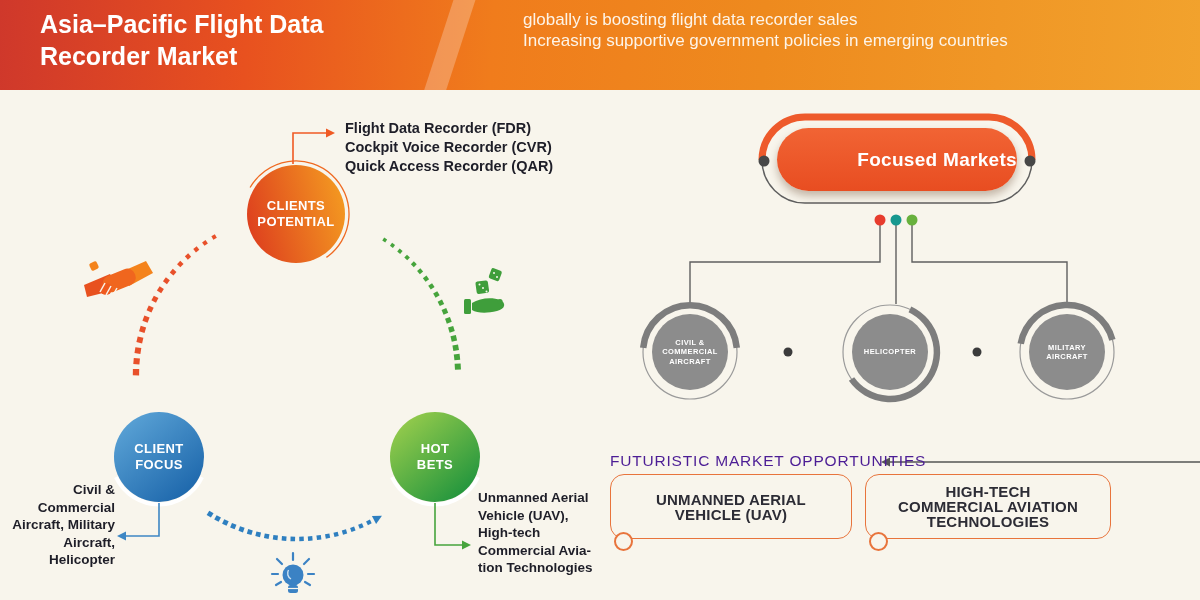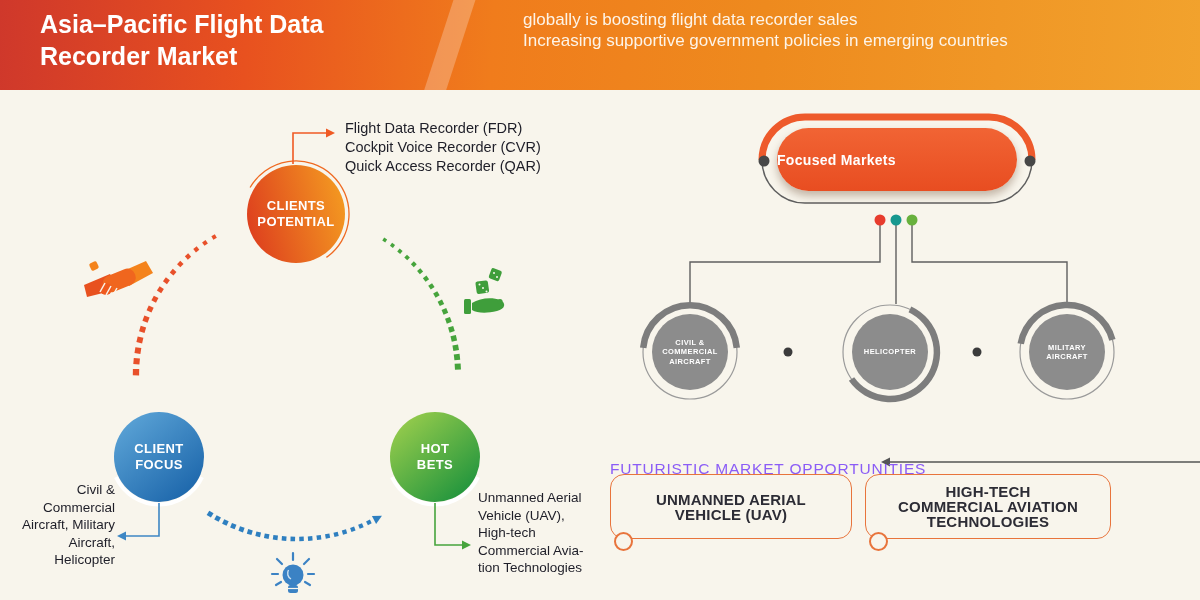--- a/index.html
+++ b/index.html
@@ -23,44 +23,44 @@
   .cycle-circle{border-radius:50%;display:flex;flex-direction:column;align-items:center;justify-content:center;
           color:#fff;font-weight:bold;text-align:center;letter-spacing:.4px;}
   .cycle-circle span{display:block;}
   .c-cp{left:247px;top:165px;width:98px;height:98px;font-size:13px;line-height:16px;
         background:linear-gradient(75deg,#dd3d1e 5%,#f49b21 95%);}
   .c-cf{left:114px;top:412px;width:90px;height:90px;font-size:13px;line-height:16px;
         background:linear-gradient(140deg,#5ea6d8 5%,#1862a8 95%);}
   .c-hb{left:390px;top:412px;width:90px;height:90px;font-size:13px;line-height:16px;
         background:linear-gradient(140deg,#9ecf4d 5%,#17903c 95%);}
 
-  .anno{color:#1e1e28;font-weight:normal;}
+  .anno{color:#1e1e28;font-weight:bold;}
   .anno span{display:block;}
   .anno-fdr{left:345px;top:119px;font-size:14.5px;line-height:19px;}
   .anno-cf{left:5px;top:481px;width:110px;font-size:13.5px;line-height:17.5px;text-align:right;}
   .anno-hb{left:478px;top:489px;width:135px;font-size:13.5px;line-height:17.5px;text-align:left;}
 
   
   .pill{left:777px;top:128px;width:240px;height:63px;border-radius:32px;
         background:linear-gradient(180deg,#f16434,#e84d21);
         box-shadow:0 5px 8px rgba(95,60,35,.35);
-        display:flex;align-items:center;justify-content:flex-start;
-        color:#fff;font-size:14px;font-weight:bold;letter-spacing:.3px;}
+        display:flex;align-items:center;justify-content:flex-end;
+        color:#fff;font-size:19px;font-weight:bold;letter-spacing:.3px;}
 
   
   .gray-node{width:76px;height:76px;border-radius:50%;background:#8c8c8c;
         display:flex;flex-direction:column;align-items:center;justify-content:center;
         color:#fff;font-size:7.5px;font-weight:bold;letter-spacing:.4px;line-height:9.5px;text-align:center;}
   .gray-node span{display:block;}
   .gn-1{left:652px;top:314px;}
   .gn-2{left:852px;top:314px;}
   .gn-3{left:1029px;top:314px;}
 
   
-  .opp-title{left:610px;top:452px;font-size:15.5px;letter-spacing:.8px;color:#8b5cf6;margin-top:8px;}
+  .opp-title{left:610px;top:452px;font-size:15.5px;letter-spacing:.8px;color:#4c1d95;}
   .opp-box{height:65px;border:1.6px solid #e8743c;border-radius:14px;
         display:flex;align-items:center;justify-content:center;text-align:center;
         color:#2c2c35;font-size:15px;font-weight:bold;letter-spacing:.2px;line-height:15px;}
   .opp-box-1{left:610px;top:474px;width:242px;padding:0 20px;box-sizing:border-box;}
   .opp-box-2{left:865px;top:474px;width:246px;padding:0 30px;box-sizing:border-box;}
   .ring{width:15px;height:15px;border:2.4px solid #e8743c;border-radius:50%;background:#f8f5ec;}
   .ring-1{left:614px;top:532px;}
   .ring-2{left:869px;top:532px;}
 </style>
 </head>

